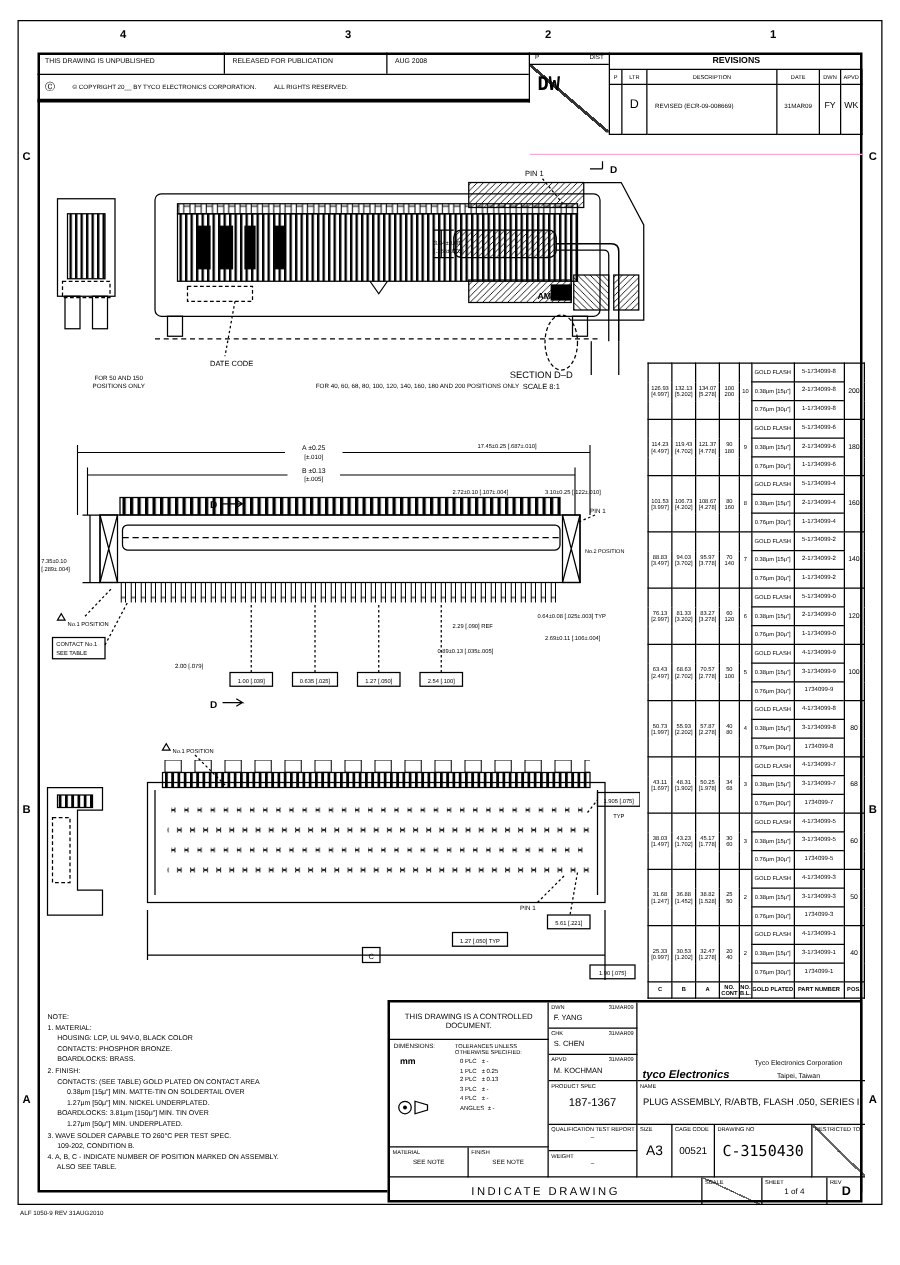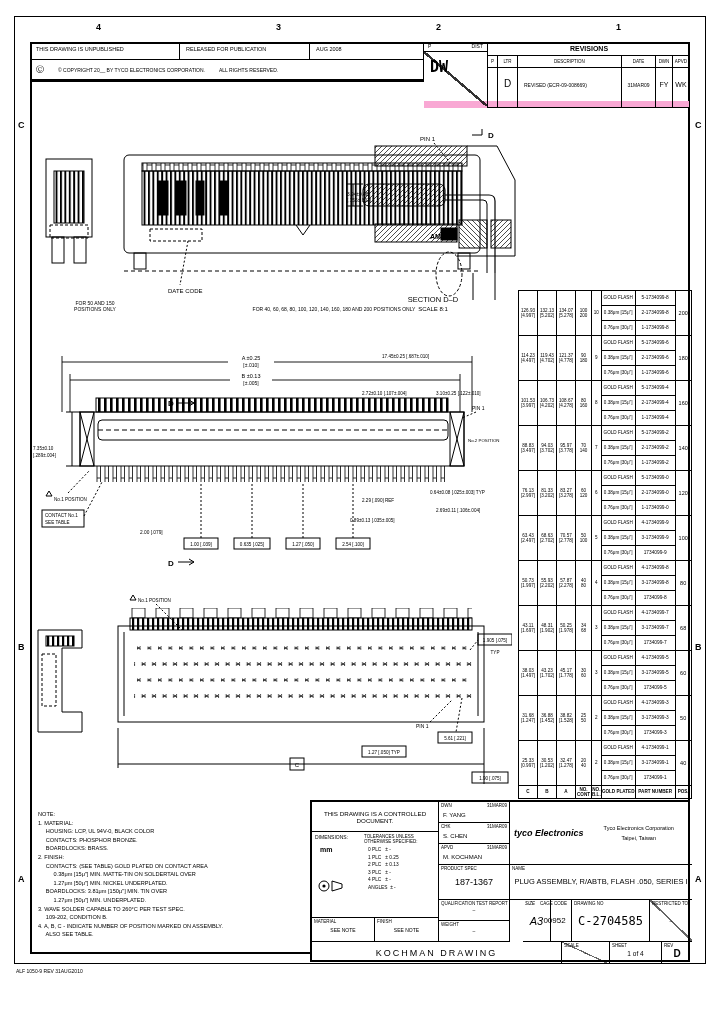--- a/index.html
+++ b/index.html
@@ -11,21 +11,21 @@
   .zlab { position:absolute; font-size:9px; font-weight:bold; }
   .cell { position:absolute; border-right:1px solid #000; border-bottom:1px solid #000; font-size:5.5px; overflow:hidden; }
   .ctr { display:flex; align-items:center; justify-content:center; text-align:center; }
   .slash { position:absolute; inset:0; background:linear-gradient(to top right, transparent 48.5%, #000 48.5%, #000 51.5%, transparent 51.5%); }
   
   #hdr-left { left:30px; top:42px; width:394px; height:40px; border-right:1px solid #000; border-bottom:3px solid #000; }
   #hdr-left .r1 { display:flex; height:18px; border-bottom:1px solid #000; }
   #hdr-left .r1 div { padding:4px 6px; font-size:5.5px; }
   #hdr-left .r2 { display:flex; height:19px; align-items:center; font-size:5px; gap:14px; padding:0 6px; }
   
-  #revblock { left:424px; top:42px; width:266px; height:66px; border-bottom:7px solid #f9a8d4; }
+  #revblock { left:424px; top:42px; width:266px; height:82px; border-bottom:1px solid #f9a8d4; }
   #revblock .distbox { position:absolute; left:0; top:0; width:64px; height:66px; border-right:1px solid #000; }
   #revblock .distbox .dl { display:flex; justify-content:space-between; padding:1px 4px; font-size:5px; border-bottom:1px solid #000; height:10px;}
   #revblock .dw { font-size:15px; font-weight:bold; padding:6px 6px; font-family:"DejaVu Sans Mono",monospace; }
   #rev-title { position:absolute; left:64px; top:0; width:202px; height:14px; border-bottom:1px solid #000; font-size:7px; font-weight:bold; }
   .revrow { position:absolute; left:64px; width:202px; display:flex; }
   .revrow div { border-right:1px solid #000; border-bottom:1px solid #000; text-align:center; overflow:hidden; }
   .rc0{width:10px;} .rc1{width:20px;} .rc2{width:104px;} .rc3{width:34px;} .rc4{width:17px;} .rc5{width:17px;}
   #rev-hdr { top:14px; height:12px; font-size:4.5px; }
   #rev-hdr div { padding-top:3px; }
   #rev-data { top:26px; height:40px; font-size:5px; }
@@ -765,54 +765,54 @@
     <div class="cell" style="left:127px;top:98px;width:71px;height:21px;">
       <span class="clabel">QUALIFICATION TEST REPORT</span>
       <div class="ctr" style="height:100%;">–</div>
     </div>
     <div class="cell" style="left:127px;top:119px;width:71px;height:21px;">
       <span class="clabel">WEIGHT</span>
       <div class="ctr" style="height:100%;">–</div>
     </div>
 
     <div class="cell" style="left:198px;top:0;width:182px;height:63px;border-right:none;">
-      <div style="display:flex;align-items:center;height:100%;gap:6px;padding:0 4px;">
+      <div style="display:flex;align-items:flex-end;height:100%;gap:6px;padding:0 4px;">
         <span class="logo-tyco">tyco Electronics</span>
         <span style="text-align:center;flex:1;">
           <span style="display:block;font-size:5.5px;">Tyco Electronics Corporation</span>
           <span style="display:block;font-size:5.5px;margin-top:4px;">Taipei, Taiwan</span>
         </span>
       </div>
     </div>
     <div class="cell" style="left:198px;top:63px;width:182px;height:35px;border-right:none;">
       <span class="clabel">NAME</span>
       <div class="ctr" style="height:100%;flex-direction:row;font-size:7.5px;line-height:10px;">
         <span>PLUG ASSEMBLY, R/A</span>
         <span>BTB, FLASH .050, SERIES I</span>
       </div>
     </div>
-    <div class="cell" style="left:211px;top:98px;width:28px;height:42px;font-style:italic;">
+    <div class="cell" style="left:198px;top:98px;width:28px;height:42px;">
       <span class="clabel">SIZE</span>
       <div class="ctr" style="height:100%;font-size:11px;">A3</div>
     </div>
     <div class="cell" style="left:226px;top:98px;width:34px;height:42px;">
       <span class="clabel">CAGE CODE</span>
-      <div class="ctr" style="height:100%;font-size:8px;">00952</div>
+      <div class="ctr" style="height:100%;font-size:8px;">00521</div>
     </div>
     <div class="cell" style="left:260px;top:98px;width:78px;height:42px;">
       <span class="clabel">DRAWING NO</span>
-      <div class="ctr" style="height:100%;font-size:12px;font-family:'DejaVu Sans Mono',monospace;">C-2704585</div>
+      <div class="ctr" style="height:100%;font-size:12px;font-family:'DejaVu Sans Mono',monospace;">C-3150430</div>
     </div>
     <div class="cell" style="left:338px;top:98px;width:42px;height:42px;border-right:none;">
       <div class="slash" style="opacity:.6;"></div>
       <span class="clabel">RESTRICTED TO</span>
       <div class="ctr" style="height:100%;">–</div>
     </div>
 
-    <div class="cell ctr" style="left:0;top:140px;width:250px;height:22px;border-bottom:none;font-size:9px;letter-spacing:2px;">KOCHMAN DRAWING</div>
+    <div class="cell ctr" style="left:0;top:140px;width:250px;height:22px;border-bottom:none;font-size:9px;letter-spacing:2px;">INDICATE DRAWING</div>
     <div class="cell" style="left:250px;top:140px;width:48px;height:22px;border-bottom:none;">
       <div class="slash" style="opacity:.6;"></div>
       <span class="clabel">SCALE</span>
       <div class="ctr" style="height:100%;">–</div>
     </div>
     <div class="cell" style="left:298px;top:140px;width:52px;height:22px;border-bottom:none;">
       <span class="clabel">SHEET</span>
       <div class="ctr" style="height:100%;font-size:6.5px;">1 of 4</div>
     </div>
     <div class="cell" style="left:350px;top:140px;width:30px;height:22px;border-right:none;border-bottom:none;">

